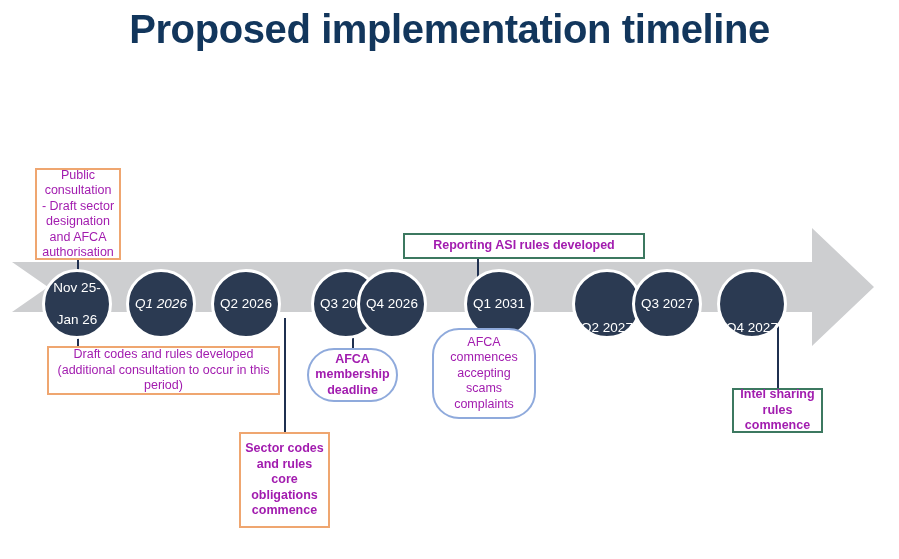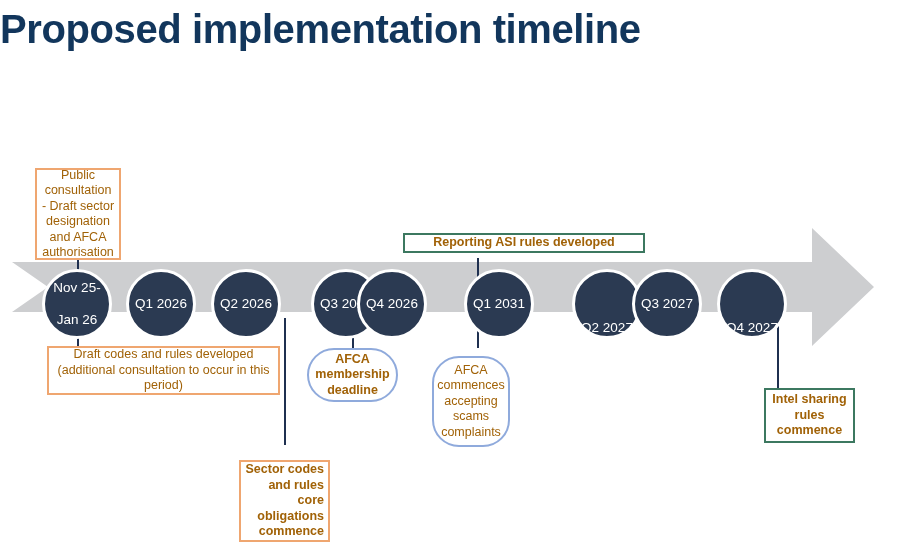--- a/index.html
+++ b/index.html
@@ -15,20 +15,21 @@
     font-family: "Liberation Sans", sans-serif;
     -webkit-font-smoothing: antialiased;
   }
 
   
   #slide-title {
     position: absolute;
     left: 0;
     top: 4px;
     width: 899px;
+    text-align: center;
     font-size: 40px;
     font-weight: bold;
     color: #12365C;
     letter-spacing: -0.4px;
     line-height: 50px;
     white-space: nowrap;
   }
 
   
   #timeline-arrow {
@@ -70,21 +71,21 @@
   
   .callout {
     position: absolute;
     box-sizing: border-box;
     background: #ffffff;
     border: 2px solid #ED9B5F;
     display: flex;
     align-items: center;
     justify-content: center;
     text-align: center;
-    color: #a16207;
+    color: #a21caf;
     font-size: 12.5px;
     line-height: 15.5px;
     padding: 3px 4px;
   }
   .callout.orange { border-color: #EFA670; }
   .callout.blue   { border-color: #8FAADC; border-radius: 27px; }
   .callout.green  { border-color: #3C7860; }
   .callout.bold   { font-weight: bold; }
 </style>
 </head>
@@ -111,21 +112,21 @@
 <div class="connector" style="left:477px; top:258px; height:22px;"></div>
 
 <div class="connector" style="left:777px; top:318px; height:70px;"></div>
 
 <div class="milestone" style="left:42px;justify-content:center;">
   <span>
     <span>Nov 25-</span><br>
     <span>Jan 26</span>
   </span>
 </div>
-<div class="milestone" style="left:126px;">
+<div class="milestone" style="left:126px;font-style:italic;">
   <span>Q1 2026</span>
 </div>
 <div class="milestone" style="left:211px;">
   <span>Q2 2026</span>
 </div>
 <div class="milestone" style="left:311px;">
   <span>Q3 2026</span>
 </div>
 <div class="milestone" style="left:357px;">
   <span>Q4 2026</span>
@@ -140,21 +141,21 @@
   <span>Q3 2027</span>
 </div>
 <div class="milestone" style="left:717px;align-items:flex-end;">
   <span>Q4 2027</span>
 </div>
 
 <div class="callout orange" style="left:35px; top:168px; width:86px; height:92px;">Public consultation - Draft sector designation and AFCA authorisation</div>
 
 <div class="callout orange" style="left:47px; top:346px; width:233px; height:49px;">Draft codes and rules developed (additional consultation to occur in this period)</div>
 
-<div class="callout orange bold" style="left:239px; top:460px; width:91px; height:82px;text-align:right;">Sector codes and rules core obligations commence</div>
+<div class="callout orange bold" style="left:239px; top:432px; width:91px; height:96px;">Sector codes and rules core obligations commence</div>
 
 <div class="callout blue bold" style="left:307px; top:348px; width:91px; height:54px;">AFCA membership deadline</div>
 
-<div class="callout blue" style="left:432px; top:356px; width:78px; height:91px;">AFCA commences accepting scams complaints</div>
+<div class="callout blue" style="left:432px; top:328px; width:104px; height:91px;">AFCA commences accepting scams complaints</div>
 
-<div class="callout green bold" style="left:403px; top:233px; width:242px; height:20px;">Reporting ASI rules developed</div>
+<div class="callout green bold" style="left:403px; top:233px; width:242px; height:26px;">Reporting ASI rules developed</div>
 
-<div class="callout green bold" style="left:764px; top:388px; width:91px; height:55px;">Intel sharing rules commence</div>
+<div class="callout green bold" style="left:732px; top:388px; width:91px; height:45px;">Intel sharing rules commence</div>
 
 </body></html>

